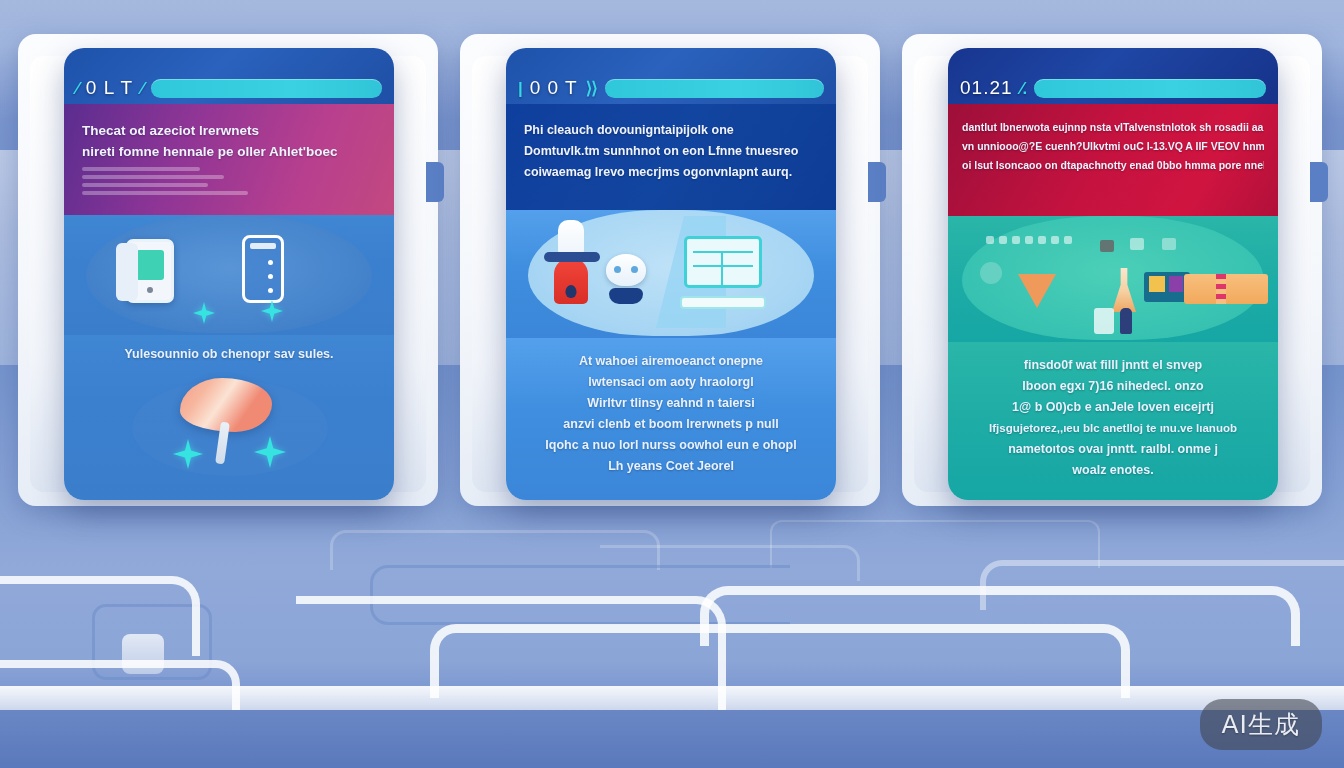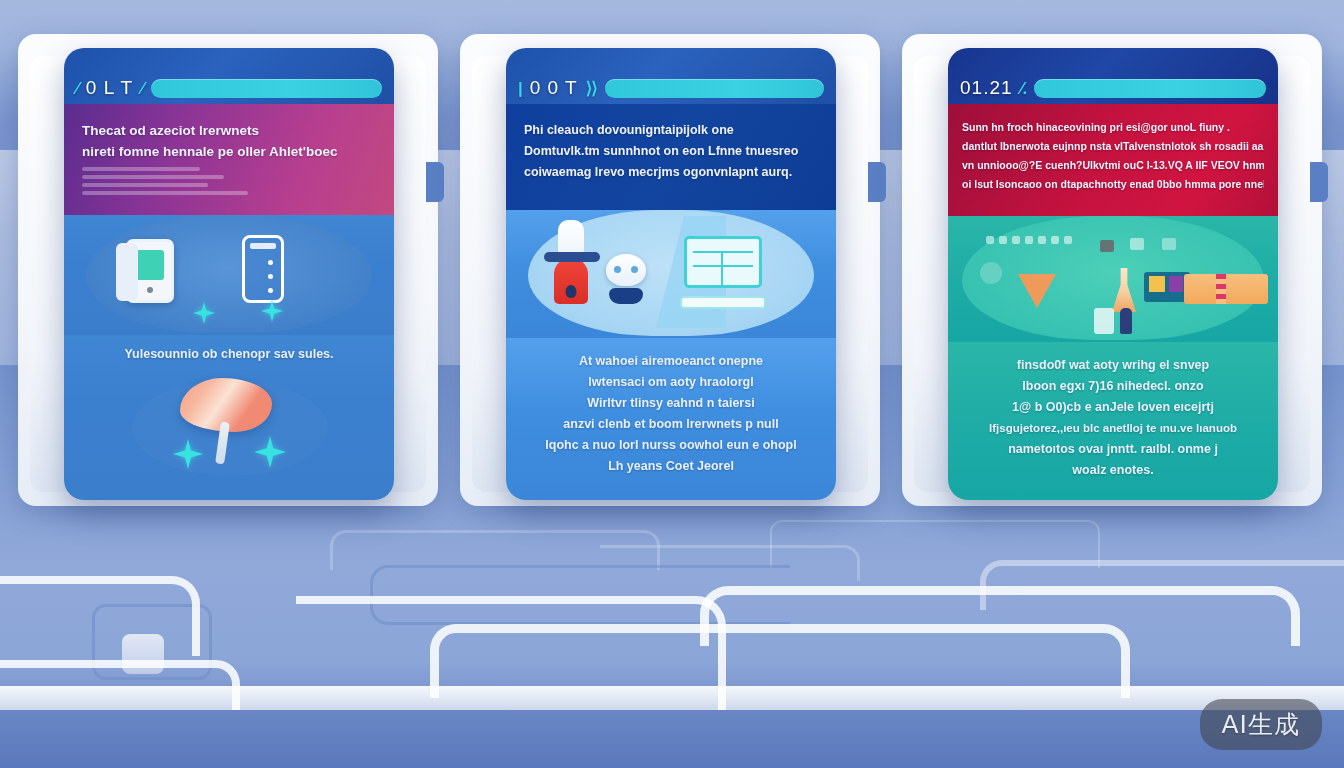--- a/index.html
+++ b/index.html
@@ -429,21 +429,20 @@
     <div class="frame-inner"></div>
 
     <div class="card c3">
       <div class="card-head">
         <span class="head-code">01.21</span>
         <span class="head-glyph">⁄.</span>
         <span class="head-bar"></span>
       </div>
 
       <div class="card-quote" style="min-height:118px; padding:14px 14px 18px 14px;">
-        <div class="quote-line" style="font-size:10.5px; line-height:19px;">Sunn hn froch hinaceovining pri esi@gor unoL  fiuny .</div>
         <div class="quote-line" style="font-size:10.5px; line-height:19px;">dantlut lbnerwota eujnnp nsta vITalvenstnlotok sh rosadii aaudu</div>
         <div class="quote-line" style="font-size:10.5px; line-height:19px;">vn unniooo@?E cuenh?Ulkvtmi ouC I-13.VQ A IIF VEOV hnmn E.</div>
         <div class="quote-line" style="font-size:10.5px; line-height:19px;">oi lsut lsoncaoo on dtapachnotty enad 0bbo hmma pore nnel</div>
       </div>
 
       <div class="card-illus" style="flex:0 0 126px;">
         <div class="illus-blob" style="height:124px; left:14px; right:14px;"></div>
         <div class="ill pcircle" style="left:32px; top:46px; width:22px; height:22px; background:rgba(255,255,255,.22);"></div>
         <div class="ill" style="left:38px; top:20px; display:flex; gap:5px;">
           <span class="hud-dot"></span>
@@ -463,21 +462,21 @@
           <div class="b1"></div>
             <div class="b2"></div>
         </div>
         <div class="ill shelf" style="left:236px; top:58px;"></div>
         <div class="ill dnacol" style="left:268px; top:58px;"></div>
         <div class="ill person" style="left:172px; top:92px;"></div>
         <div class="ill" style="left:146px; top:92px; width:20px; height:26px; border-radius:3px; background:rgba(235,248,248,.85);"></div>
       </div>
 
       <div class="card-body" style="padding-top:14px;">
-        <div class="body-line">finsdo0f wat aoty wrihg el snvep</div>
+        <div class="body-line">finsdo0f wat filll jnntt el snvep</div>
         <div class="body-line">Iboon egxı 7)16 nihedecl. onzo</div>
         <div class="body-line">1@ b O0)cb e anJele Ioven eıcejrtj</div>
         <div class="body-line" style="font-size:11.5px">Ifjsgujetorez,,ıeu blc anetlloj te ınu.ve lıanuob</div>
         <div class="body-line">nametoıtos ovaı jnntt. raılbl. onme j</div>
         <div class="body-line">woalz enotes.</div>
       </div>
     </div>
   </div>
 
 </div>

